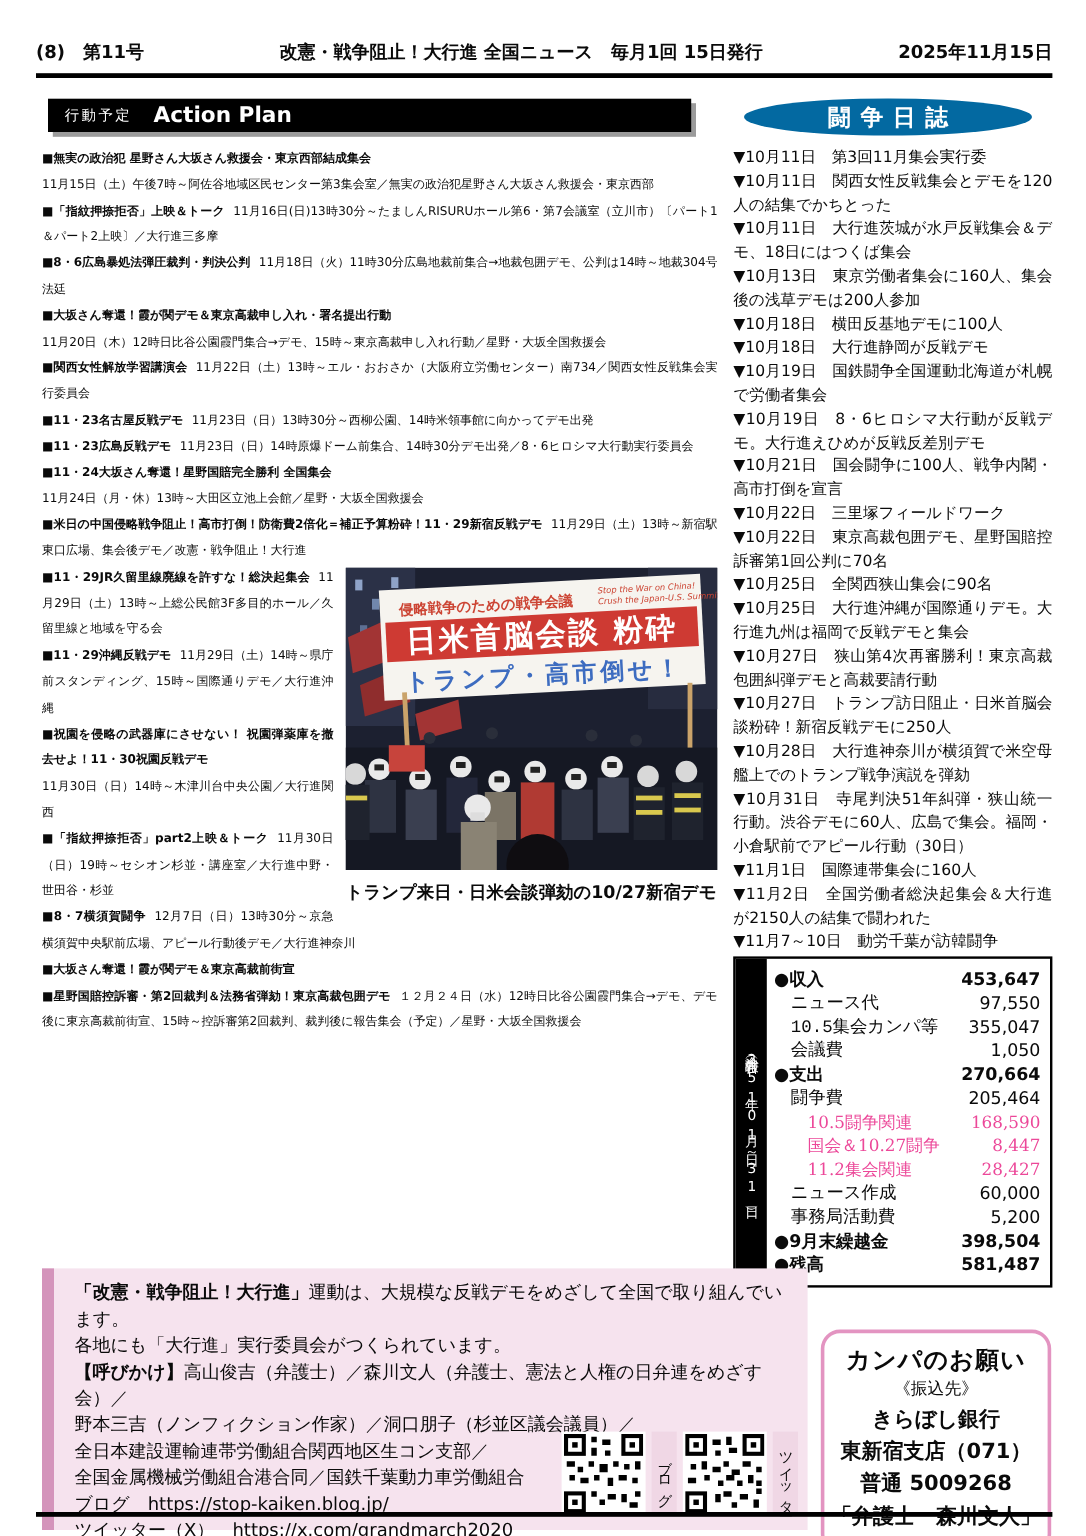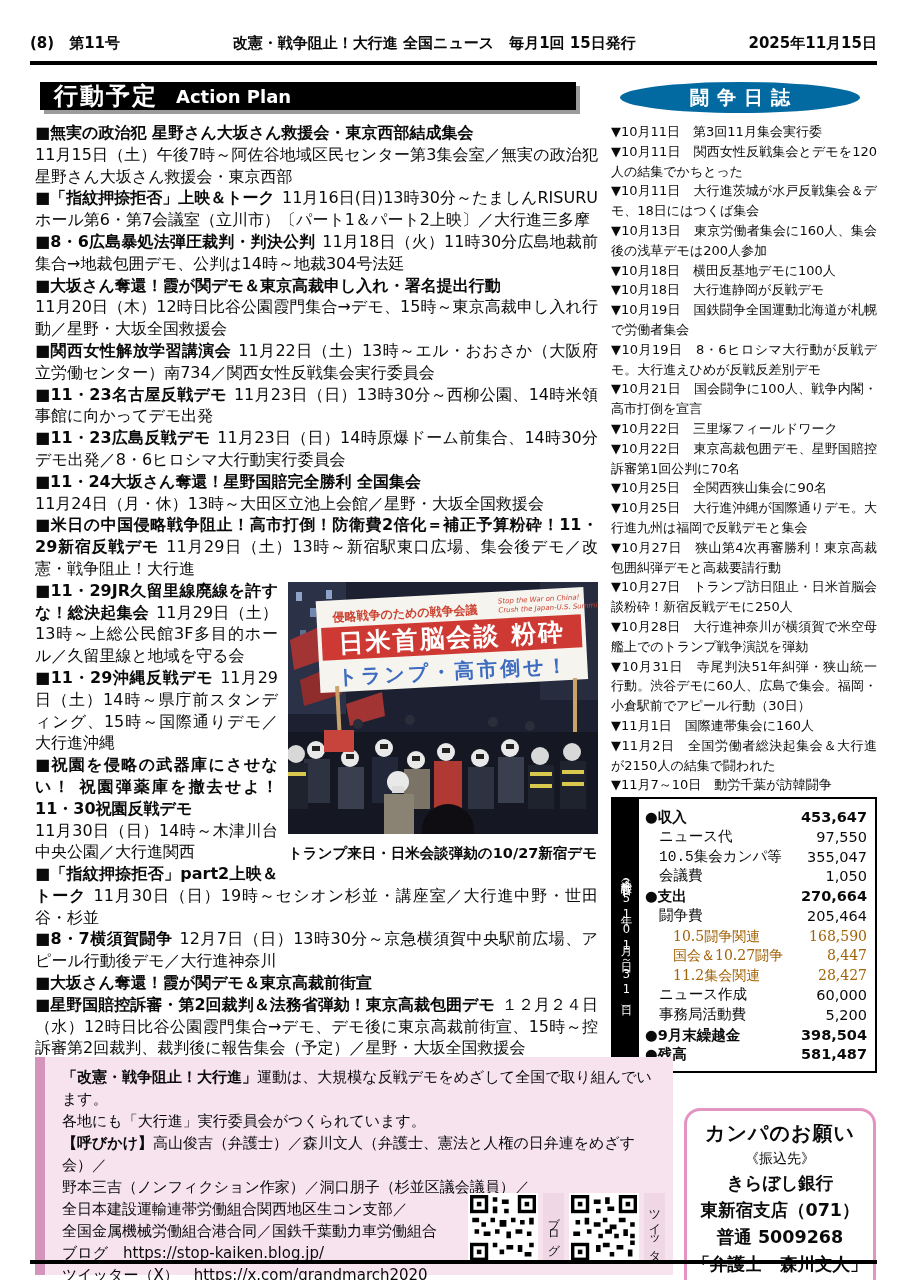--- a/index.html
+++ b/index.html
@@ -7,44 +7,44 @@
         font-family:"DejaVu Sans","Liberation Sans",sans-serif;color:#0a0a0a;margin:0 auto;}
   
   .hdr{position:absolute;left:30px;right:28px;top:34px;display:flex;justify-content:space-between;
        align-items:baseline;font-weight:bold;font-size:15px;}
   .rule-top{position:absolute;left:30px;right:28px;top:61px;height:4px;background:#000;}
   .rule-bottom{position:absolute;left:30px;right:28px;top:1260px;height:4px;background:#000;}
   
   .ap-col{position:absolute;left:35px;top:82px;width:563px;height:974px;overflow:hidden;}
   .ap-bar{margin-left:5px;width:522px;height:28px;background:#000;color:#fff;display:flex;
           align-items:center;padding-left:14px;gap:18px;box-shadow:4px 4px 0 #9b9b9b;margin-bottom:12px;}
-  .ap-bar .jp{font-size:24px;font-weight:bold;letter-spacing:2px;}
+  .ap-bar .jp{font-size:12px;font-weight:normal;letter-spacing:2px;}
   .ap-bar .en{font-size:18px;font-weight:bold;}
-  .ap-item{margin:0;font-size:16px;line-height:21.8px;text-align:justify;}
+  .ap-item{margin:0;font-size:10px;line-height:21.8px;text-align:justify;}
   .ap-h{font-weight:bold;}
   .ap-h:not(.blk){margin-right:7px;}
   .ap-h.blk{display:block;}
   figure.demo{float:right;width:310px;margin:2px 0 3px 10px;padding:0;}
   .photo-caption{font-weight:bold;font-size:14.5px;margin-top:5px;line-height:20px;}
   
   .diary-col{position:absolute;left:611px;top:80px;width:266px;height:718px;overflow:hidden;}
   .diary-oval{width:240px;height:31px;background:#0369a1;border-radius:50%;color:#fff;display:flex;
               align-items:center;justify-content:center;font-size:19px;font-weight:bold;
               letter-spacing:8px;padding-left:8px;box-sizing:border-box;margin:2px 0 9px 9px;}
   .diary-entry{margin:0;font-size:13px;line-height:19.8px;text-align:justify;}
   
   .acc{position:absolute;left:611px;top:797px;width:266px;height:276px;border:2px solid #000;
        box-sizing:border-box;display:flex;background:#fff;}
   .acc-strip{width:26px;background:#000;color:#fff;writing-mode:vertical-rl;text-orientation:upright;
              font-size:11.5px;display:flex;align-items:center;justify-content:center;letter-spacing:1px;}
   .acc-body{flex:1;padding:9px 8px 6px 6px;display:flex;flex-direction:column;justify-content:space-between;}
   .acc-row{display:flex;justify-content:space-between;font-size:14.5px;line-height:19.5px;}
   .acc-row.main{font-weight:bold;}
   .acc-row.sub .lbl{padding-left:14px;font-family:Liberation Mono, monospace;}
-  .acc-row.serif{font-family:"DejaVu Serif","Liberation Serif",serif;color:#a16207;font-size:14px;text-align:center;}
+  .acc-row.serif{font-family:"DejaVu Serif","Liberation Serif",serif;color:#ec4899;font-size:14px;text-align:center;}
   .acc-row.serif .lbl{padding-left:28px;}
   
   .pink{position:absolute;left:35px;top:1057px;width:638px;height:218px;background:#f6e3ee;
         box-sizing:border-box;border-left:10px solid #d494bb;padding:9px 12px 0 17px;}
   .pink-line{font-size:15px;line-height:22px;}
   .pink-line .b{font-weight:bold;}
   .qr-area{position:absolute;right:8px;bottom:12px;display:flex;align-items:center;gap:5px;}
   .qr-box{width:70px;height:70px;background:#fff;padding:2px;box-sizing:border-box;}
   .qr-label{writing-mode:vertical-rl;text-orientation:upright;font-size:12px;height:70px;
             display:flex;align-items:center;justify-content:center;background:#f0d7e5;padding:0 2px;}

